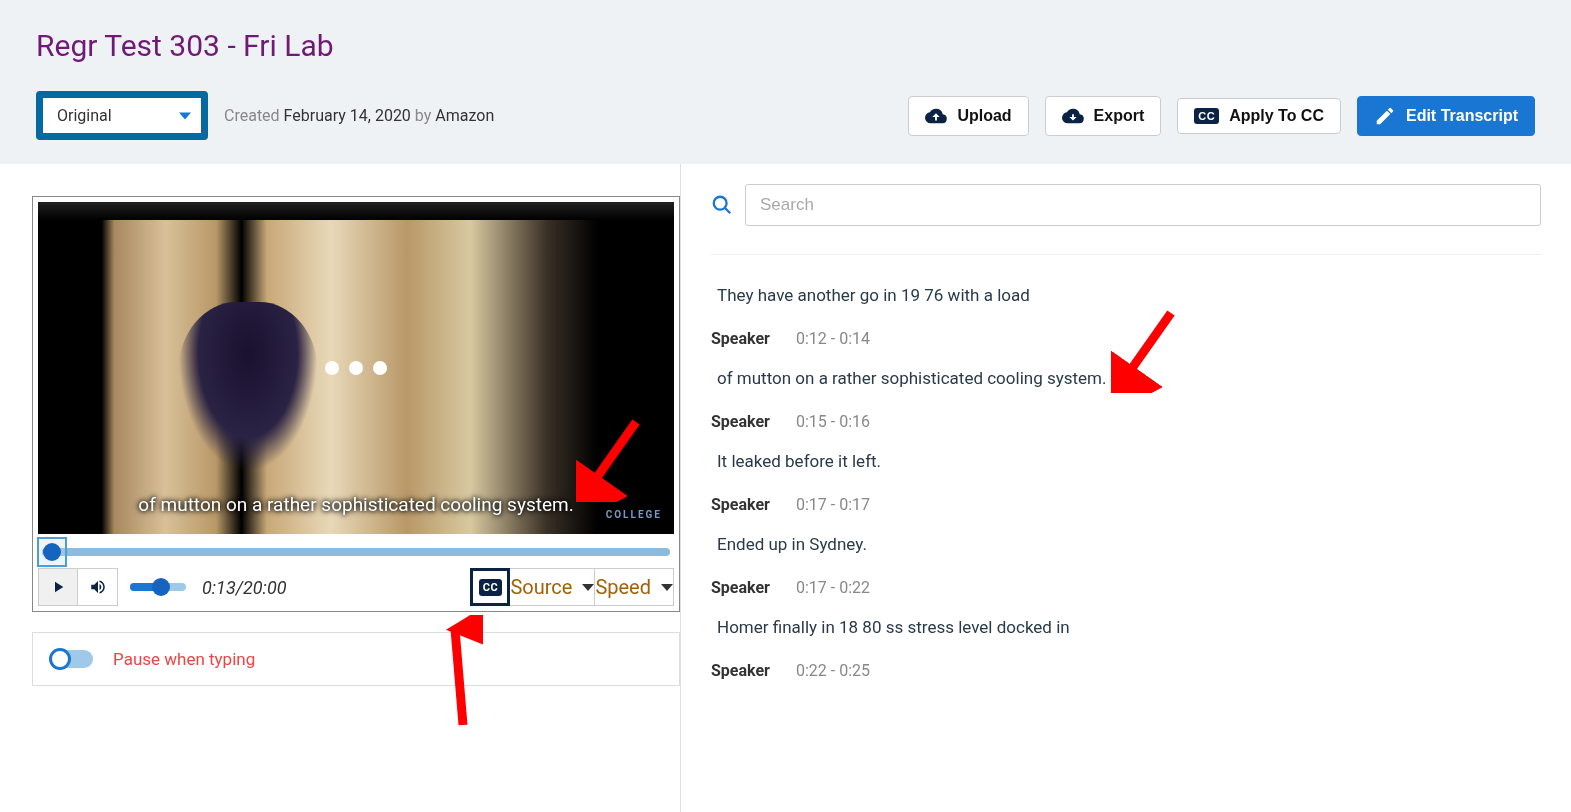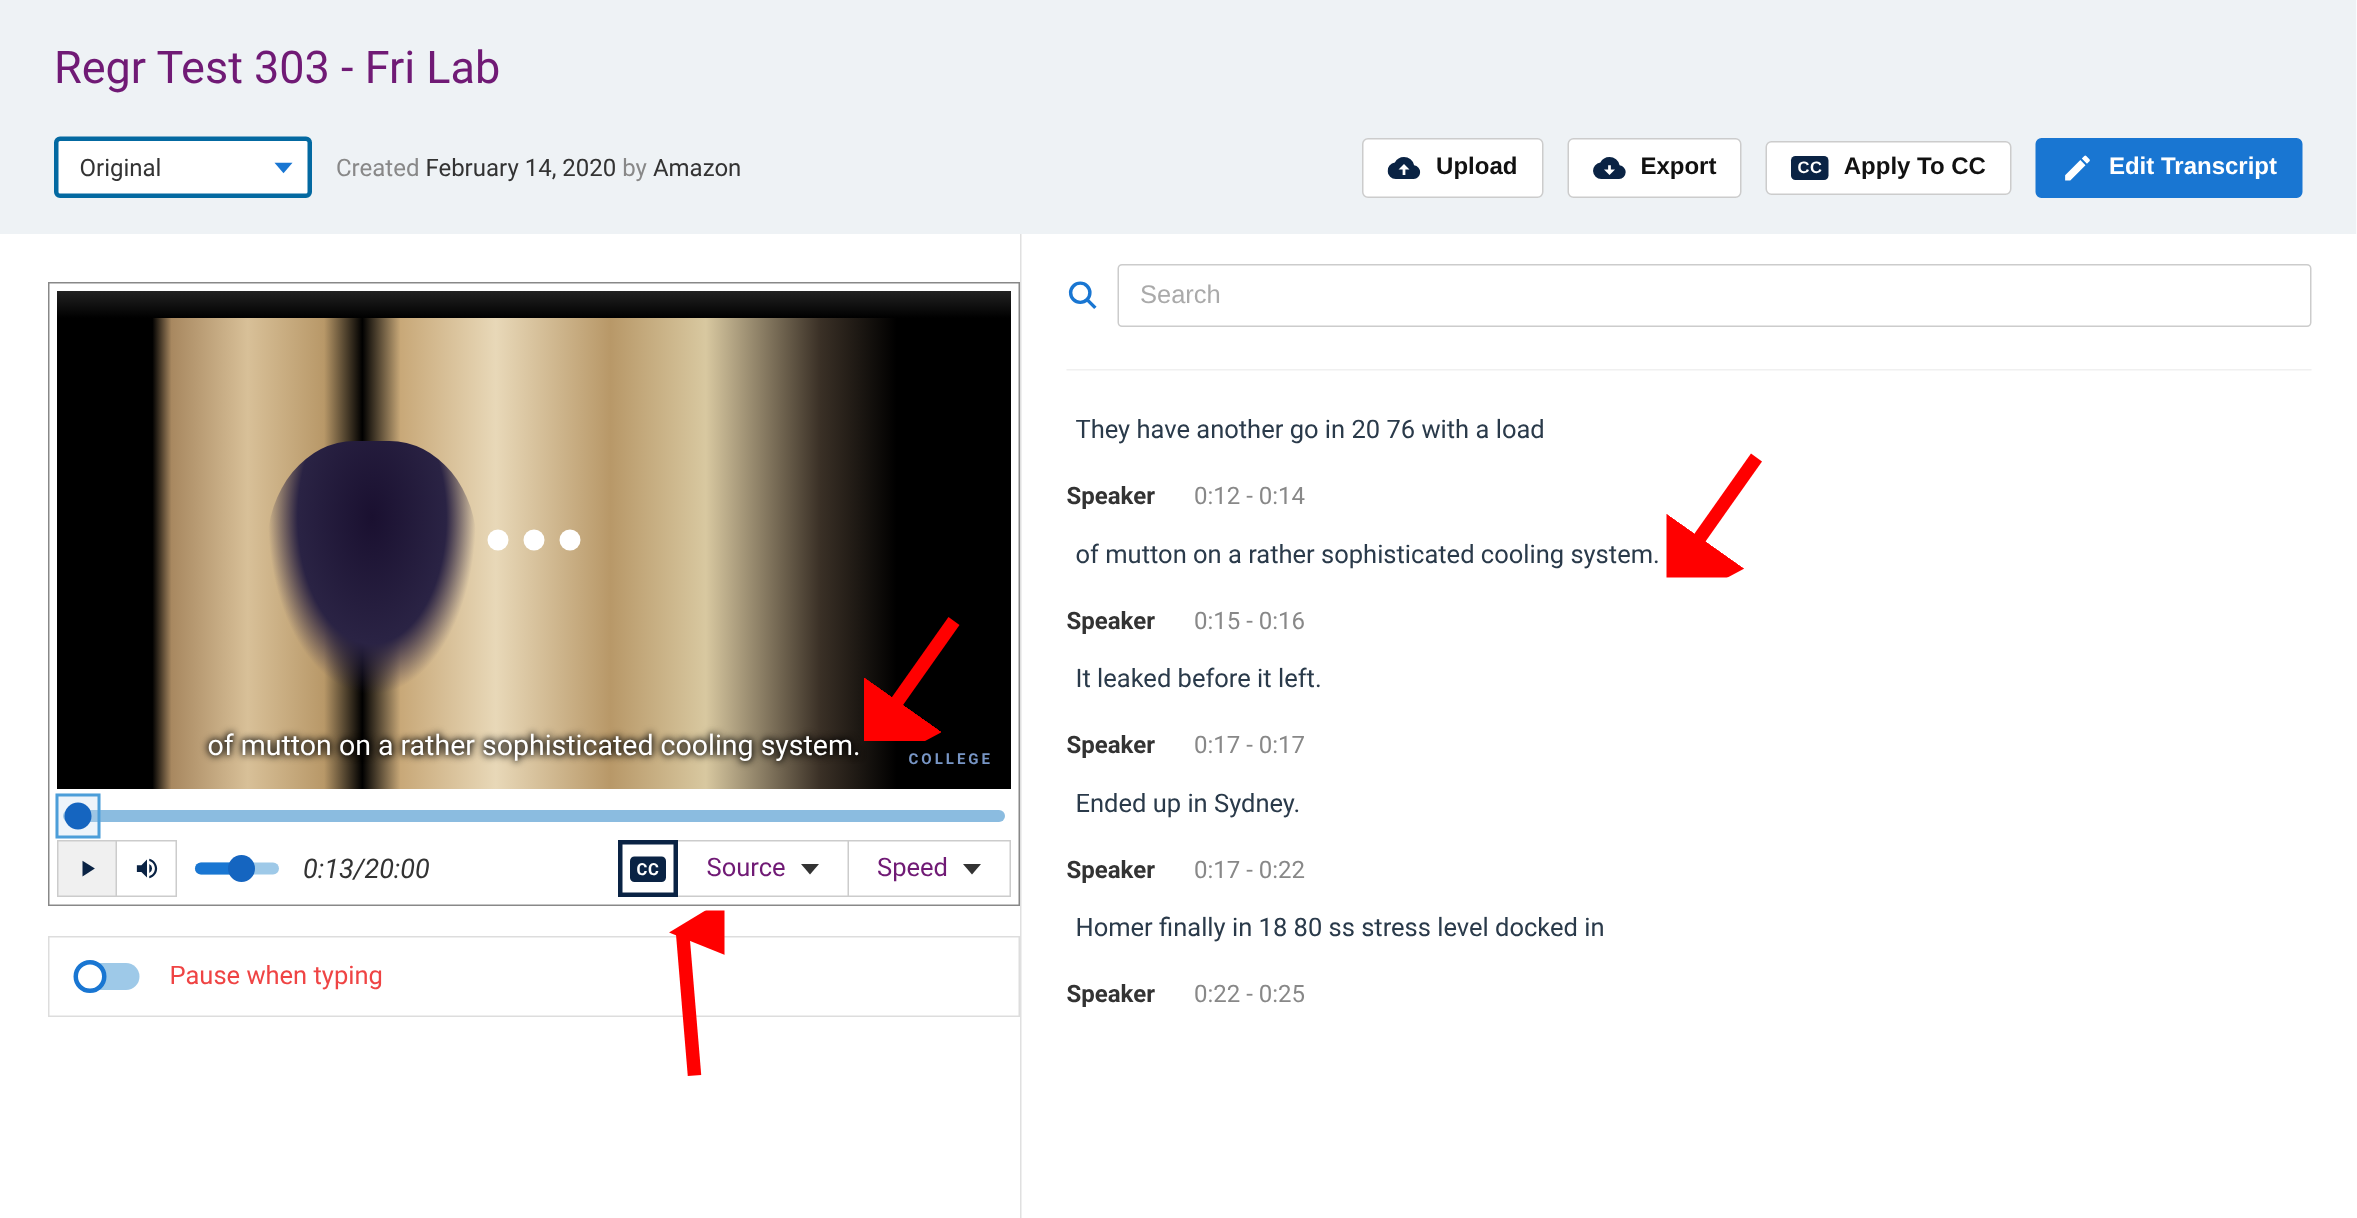--- a/index.html
+++ b/index.html
@@ -1,20 +1,20 @@
 <!DOCTYPE html>
 <html><head>
 <meta charset="utf-8">
 <style>
 * { box-sizing: border-box; margin: 0; padding: 0; }
 body { font-family: -apple-system, BlinkMacSystemFont, "Segoe UI", Roboto, sans-serif; background: #fff; color: #333; width: 1571px; }
 .header-bar { background: #eef2f5; padding: 28px 36px 24px 36px; }
 .page-title { font-size: 30px; font-weight: 400; color: #701a75; margin-bottom: 28px; }
 .header-row { display: flex; align-items: center; gap: 16px; }
-.version-select { position: relative; background: #fff; border: 3px solid #0369a1; border-radius: 4px; padding: 8px 38px 8px 14px; width: 172px; font-size: 16px; color: #333; cursor: pointer; }
+.version-select { position: relative; background: #fff; border: 7px solid #0369a1; border-radius: 4px; padding: 8px 38px 8px 14px; width: 172px; font-size: 16px; color: #333; cursor: pointer; }
 .version-select .chev { position: absolute; right: 10px; top: 50%; transform: translateY(-50%); width: 0; height: 0; border-left: 6px solid transparent; border-right: 6px solid transparent; border-top: 7px solid #1976d2; }
 .created-text { font-size: 16px; color: #888; }
 .created-text .dark { color: #333; }
 .spacer { flex: 1; }
 .btn { display: inline-flex; align-items: center; gap: 10px; background: #fff; border: 1px solid #ccc; border-radius: 4px; padding: 8px 16px; font-size: 16px; font-weight: 600; color: #111; cursor: pointer; }
 .btn svg { width: 22px; height: 22px; fill: #0a2344; }
 .btn-primary { background: #1976d2; border-color: #1976d2; color: #fff; }
 .btn-primary svg { fill: #fff; }
 .btn .cc-badge { background: #0a2344; color: #fff; font-size: 11px; font-weight: 700; padding: 2px 4px; border-radius: 3px; letter-spacing: 0.5px; }
 .main { display: flex; min-height: 660px; }
@@ -35,21 +35,21 @@
 .controls-row { display: flex; align-items: center; gap: 0; margin-top: 12px; }
 .ctrl-box { border: 1px solid #ccc; width: 40px; height: 38px; display: flex; align-items: center; justify-content: center; cursor: pointer; }
 .play-box { background: #f0f0f0; }
 .ctrl-box svg { width: 18px; height: 18px; fill: #0a2344; }
 .vol-slider { margin: 0 16px 0 12px; position: relative; width: 56px; height: 8px; background: #9ec9e8; border-radius: 4px; }
 .vol-fill { position: absolute; left: 0; top: 0; bottom: 0; width: 55%; background: #1976d2; border-radius: 4px; }
 .vol-thumb { position: absolute; left: 55%; top: 50%; transform: translate(-50%, -50%); width: 18px; height: 18px; background: #1565c0; border-radius: 50%; }
 .time-text { font-size: 18px; color: #333; margin-right: auto; font-style: italic; }
 .cc-box { border: 3px solid #0a2344; width: 40px; height: 38px; display: flex; align-items: center; justify-content: center; cursor: pointer; }
 .cc-box .cc-badge { background: #0a2344; color: #fff; font-size: 11px; font-weight: 700; padding: 2px 4px; border-radius: 3px; letter-spacing: 0.5px; }
-.pill { border: 1px solid #ccc; height: 38px; padding: 0 19px; display: inline-flex; align-items: center; gap: 10px; font-size: 17px; color: #701a75; cursor: pointer; }
+.pill { border: 1px solid #ccc; height: 38px; padding: 0 0; display: inline-flex; align-items: center; gap: 10px; font-size: 20px; color: #a16207; cursor: pointer; }
 .pill.left-border-none { border-left: none; }
 .pill .tri { width: 0; height: 0; border-left: 6px solid transparent; border-right: 6px solid transparent; border-top: 7px solid #333; }
 .pause-row { border: 1px solid #ddd; margin-top: 20px; padding: 16px 18px; display: flex; align-items: center; gap: 20px; }
 .toggle { position: relative; width: 42px; height: 18px; background: #9ec9e8; border-radius: 10px; cursor: pointer; }
 .toggle-knob { position: absolute; left: -2px; top: 50%; transform: translateY(-50%); width: 22px; height: 22px; border: 3px solid #1976d2; border-radius: 50%; background: #fff; }
 .pause-label { font-size: 17px; color: #ef4444; }
 .red-arrow { position: absolute; color: #f00; }
 .red-arrow svg { width: 70px; height: 90px; }
 .search-row { display: flex; align-items: center; gap: 12px; padding-bottom: 18px; margin-bottom: 10px; }
 .search-row svg { width: 22px; height: 22px; fill: none; stroke: #1976d2; stroke-width: 2.5; }
@@ -195,21 +195,21 @@
         <svg viewBox="0 0 70 90">
             <defs>
               <marker id="ah3" markerWidth="8" markerHeight="8" refX="2" refY="4" orient="auto">
                 <path d="M0,0 L8,4 L0,8 z" fill="#f00"></path>
               </marker>
             </defs>
             <line x1="60" y1="10" x2="12" y2="78" stroke="#f00" stroke-width="9" marker-end="url(#ah3)"></line>
           </svg>
       </div>
 
-      <div class="t-line">They have another go in 20 76 with a load</div>
+      <div class="t-line">They have another go in 19 76 with a load</div>
       <div class="t-speaker"><span class="sp">Speaker</span><span class="ts">0:12 - 0:14</span></div>
 
       <div class="t-line">of mutton on a rather sophisticated cooling system.</div>
       <div class="t-speaker"><span class="sp">Speaker</span><span class="ts">0:15 - 0:16</span></div>
 
       <div class="t-line">It leaked before it left.</div>
       <div class="t-speaker"><span class="sp">Speaker</span><span class="ts">0:17 - 0:17</span></div>
 
       <div class="t-line">Ended up in Sydney.</div>
       <div class="t-speaker"><span class="sp">Speaker</span><span class="ts">0:17 - 0:22</span></div>

